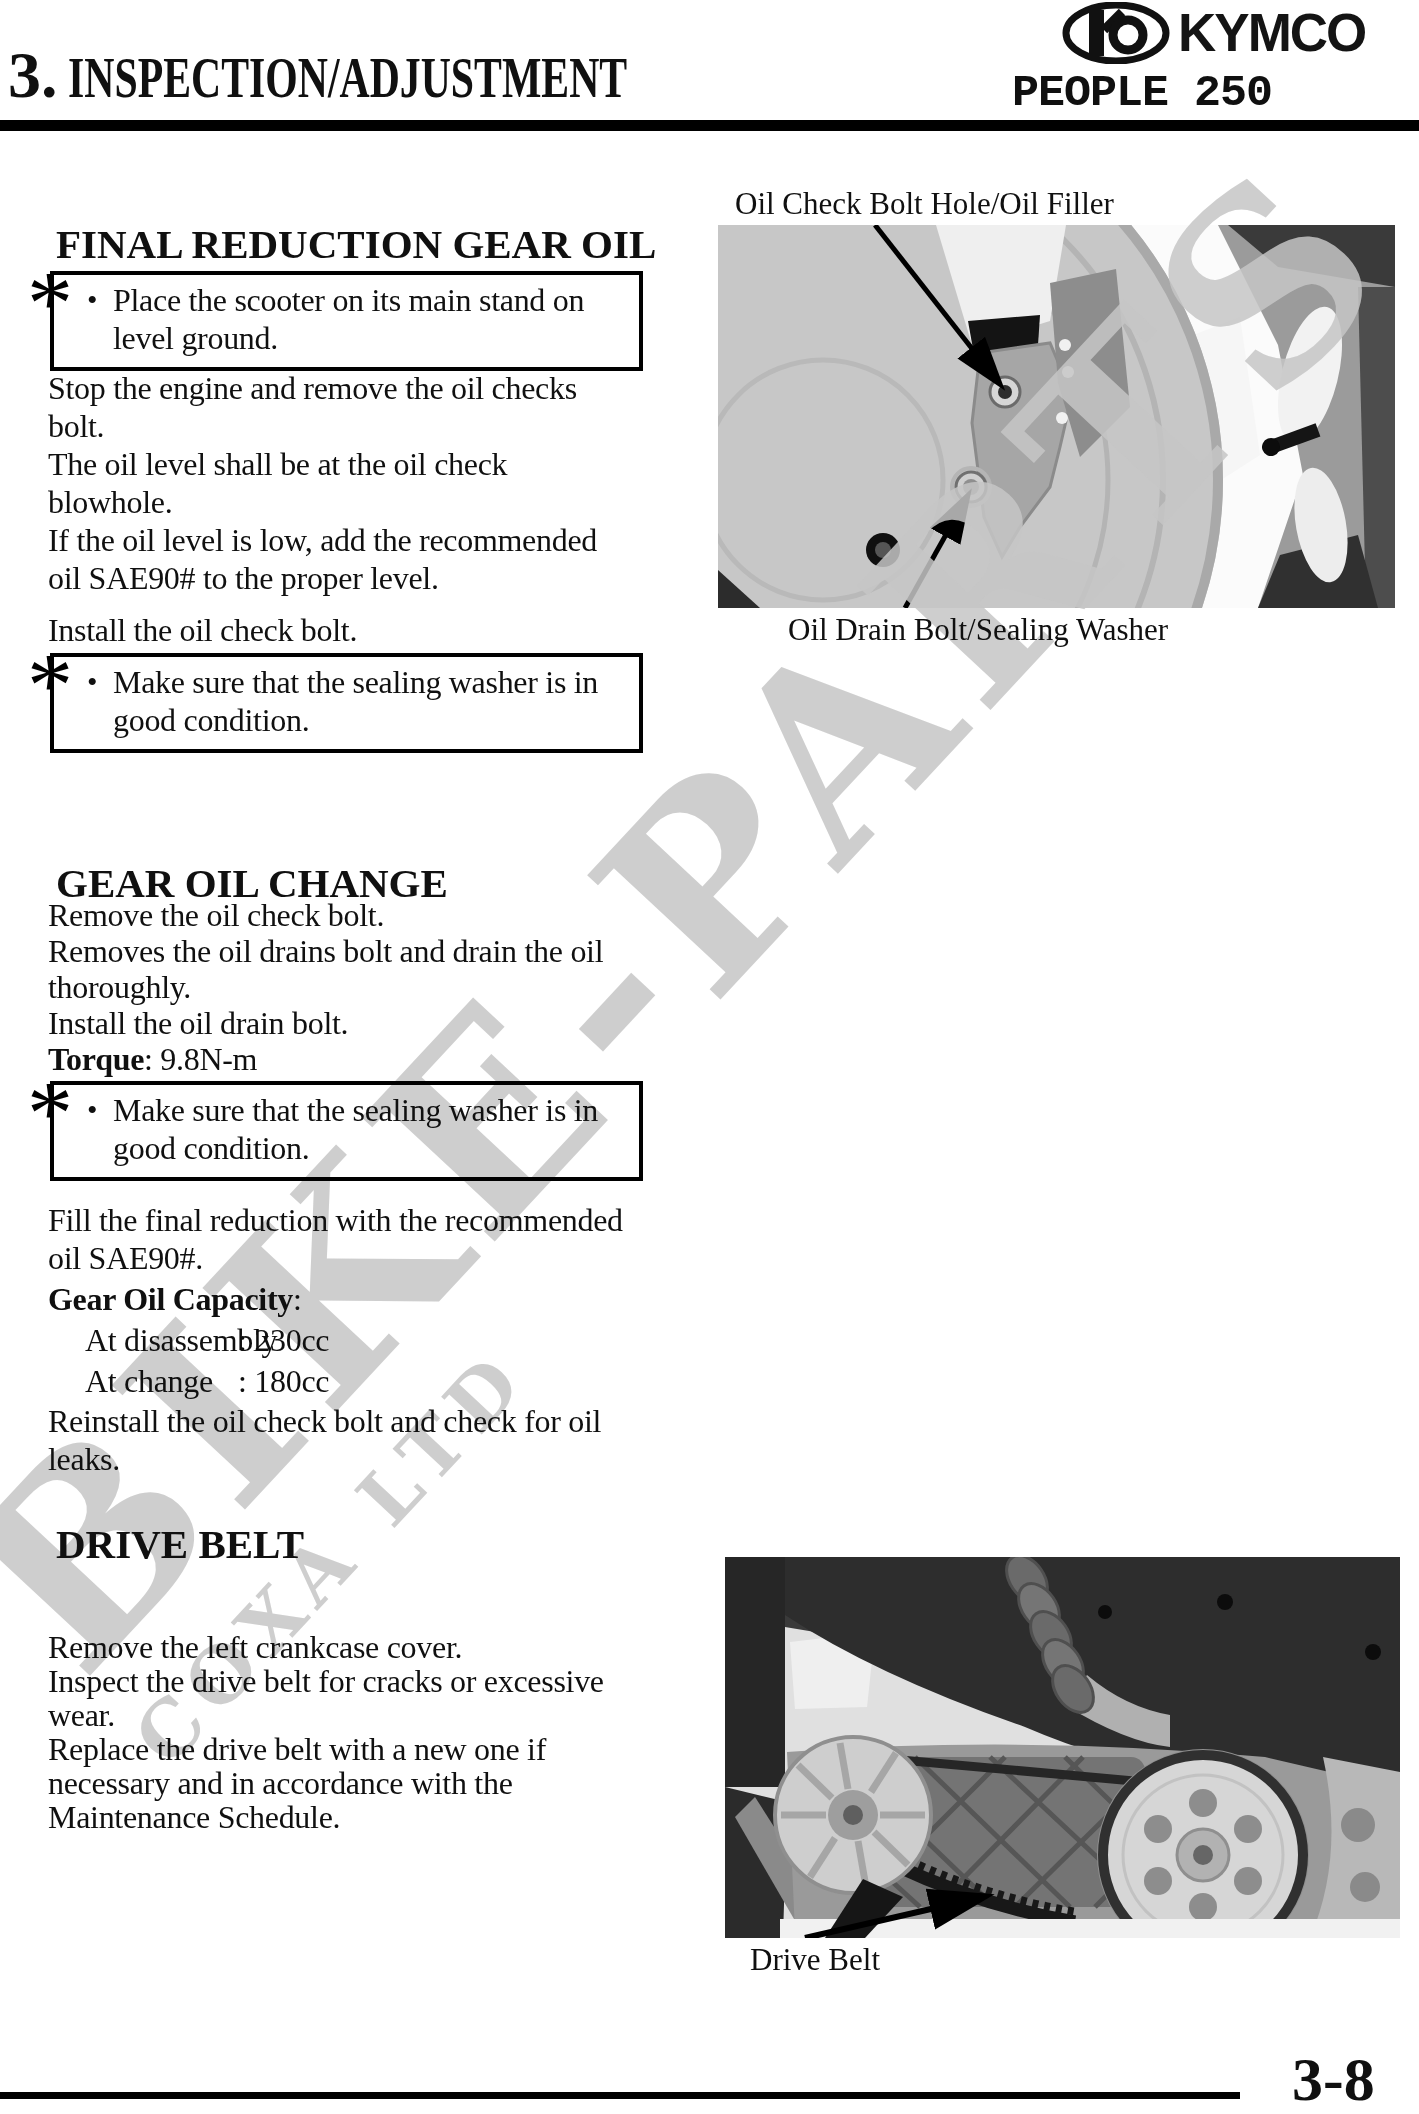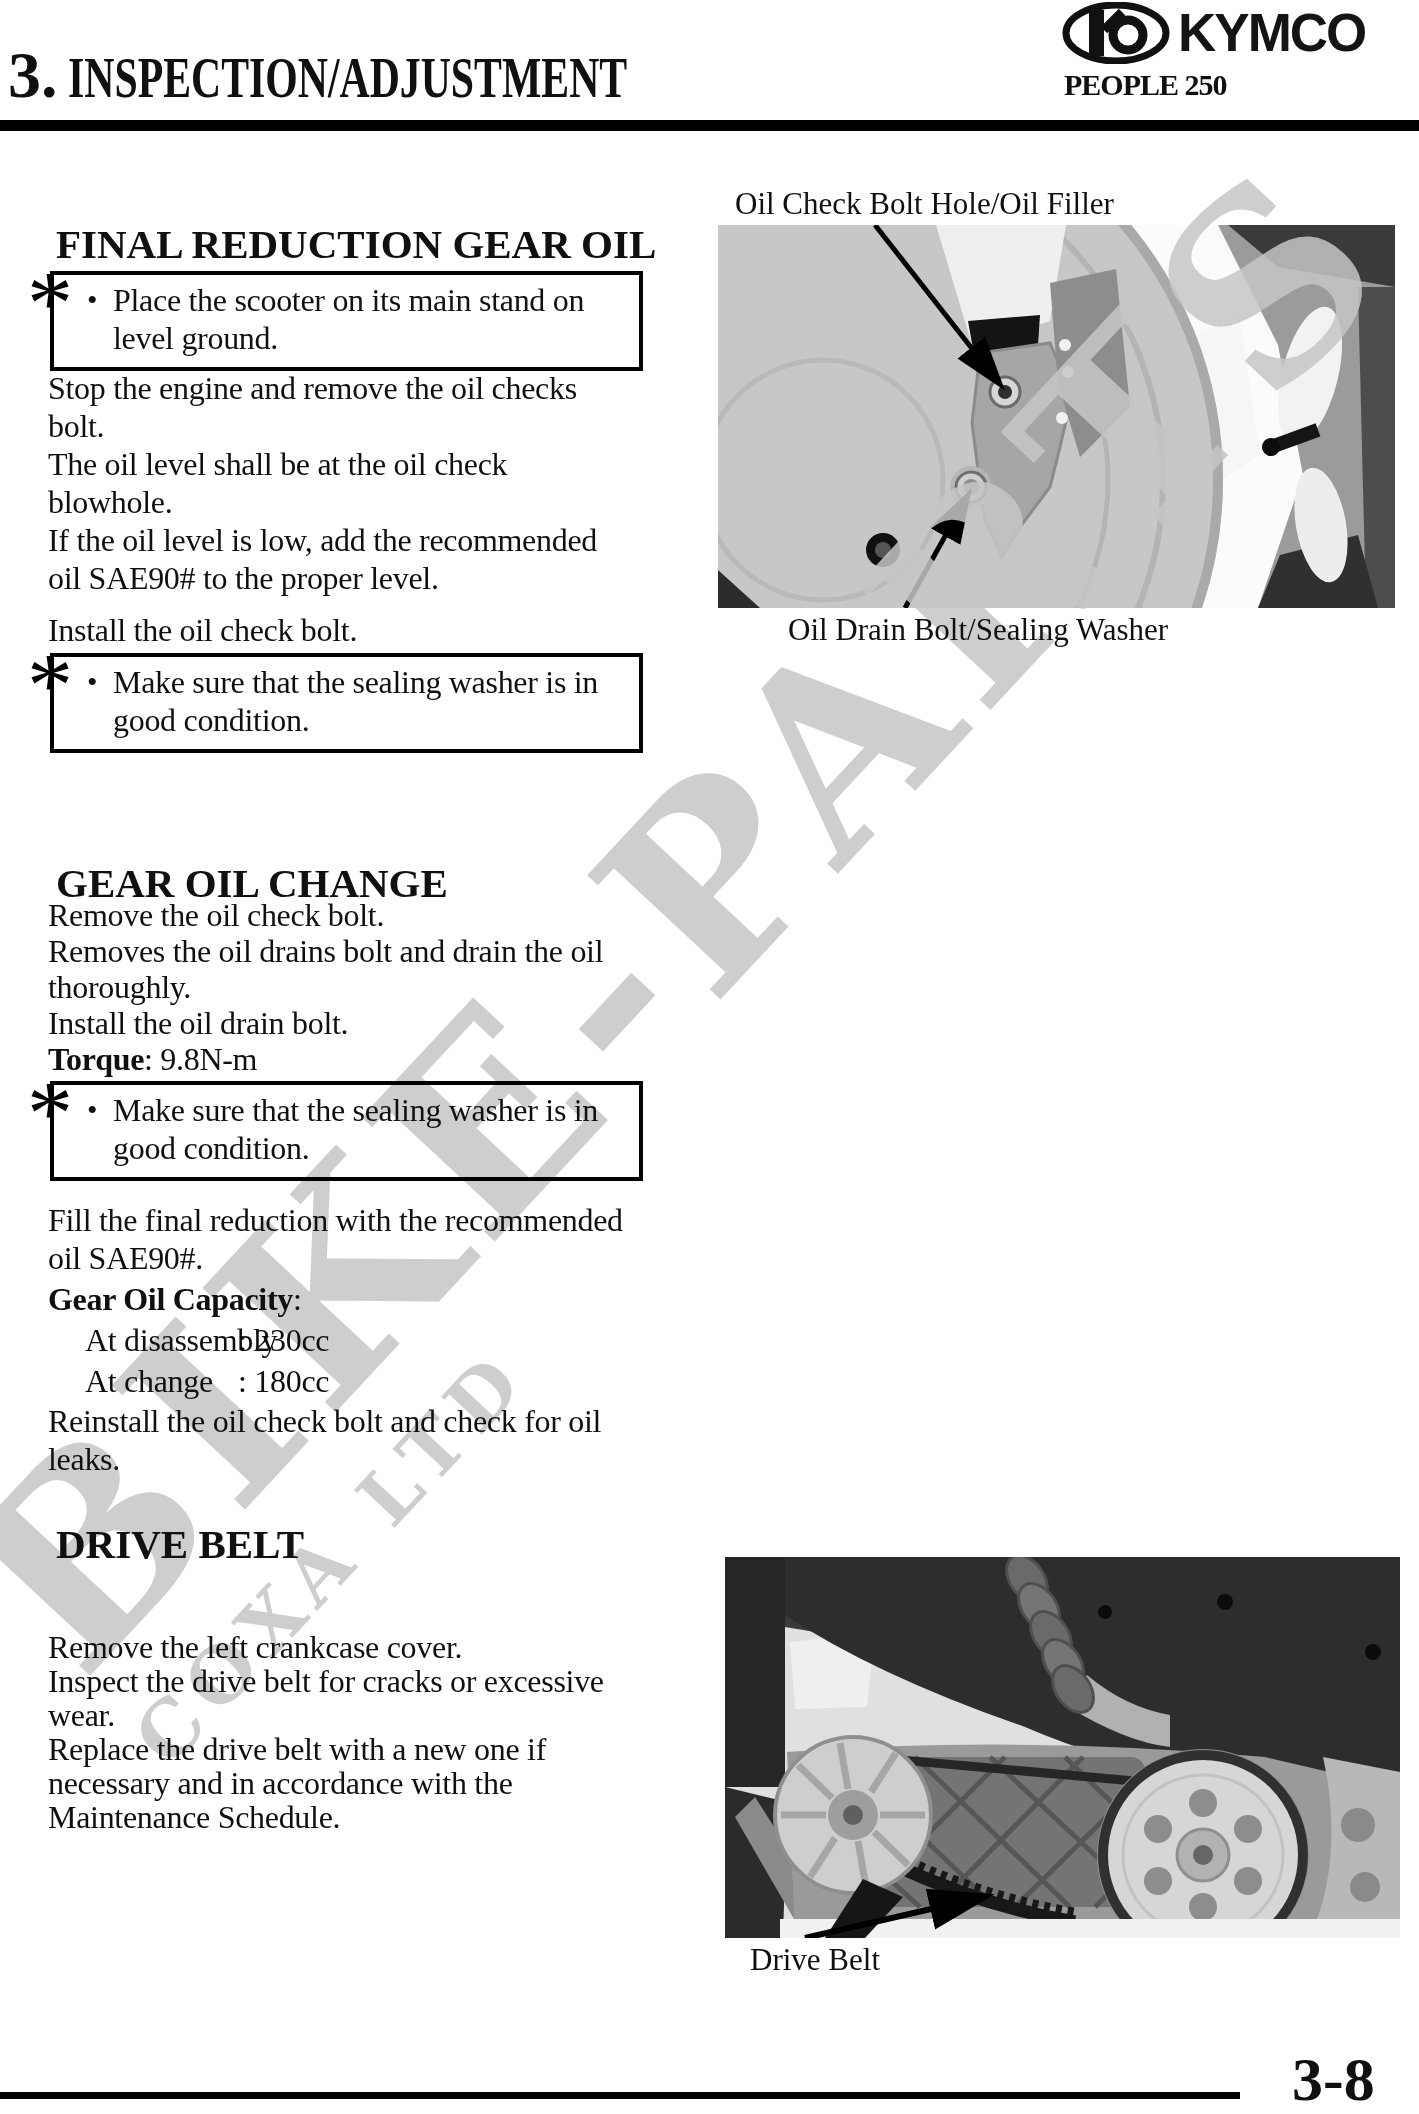--- a/index.html
+++ b/index.html
@@ -7,22 +7,22 @@
         font-family:"Liberation Serif","DejaVu Serif",serif;color:#101010;}
 
   
   .kymco-logo{position:absolute;left:1062px;top:2px;display:flex;align-items:center;z-index:3;}
   .kymco-text{font-family:"Liberation Sans","DejaVu Sans",sans-serif;font-weight:bold;
               font-size:53px;letter-spacing:-2px;line-height:60px;color:#141414;margin-left:8px;}
   .section-title{position:absolute;left:8px;top:40px;display:flex;align-items:baseline;z-index:3;white-space:nowrap;}
   .sec-num{font-size:66px;font-weight:bold;line-height:70px;}
   .sec-name{font-size:58px;font-weight:bold;line-height:70px;display:inline-block;
             transform:scaleX(0.72);transform-origin:0 88%;margin-left:10px;}
-  .model{position:absolute;left:1064px;top:68px;font-family:Liberation Serif, serif;
-         font-weight:bold;font-size:30px;letter-spacing:-1px;z-index:3;}
+  .model{position:absolute;left:1012px;top:68px;font-family:Liberation Mono, monospace;
+         font-weight:bold;font-size:45px;letter-spacing:-1px;z-index:3;}
   .header-rule{position:absolute;left:0;top:120px;width:1419px;height:11px;background:#000;z-index:3;}
 
   
   .wm{position:absolute;transform-origin:0 50%;font-family:"DejaVu Serif","Liberation Serif",serif;
       font-weight:bold;color:rgba(197,197,197,0.85);z-index:2;white-space:nowrap;pointer-events:none;}
   .wm1{left:18px;top:1497px;font-size:250px;line-height:255px;letter-spacing:16px;transform:rotate(-47deg);}
   .wm2{left:150px;top:1712px;font-size:76px;line-height:80px;letter-spacing:12px;transform:rotate(-47deg);}
 
   
   .h{position:absolute;left:48px;margin:8px;font-size:41px;font-weight:bold;letter-spacing:0;z-index:3;white-space:nowrap;}

